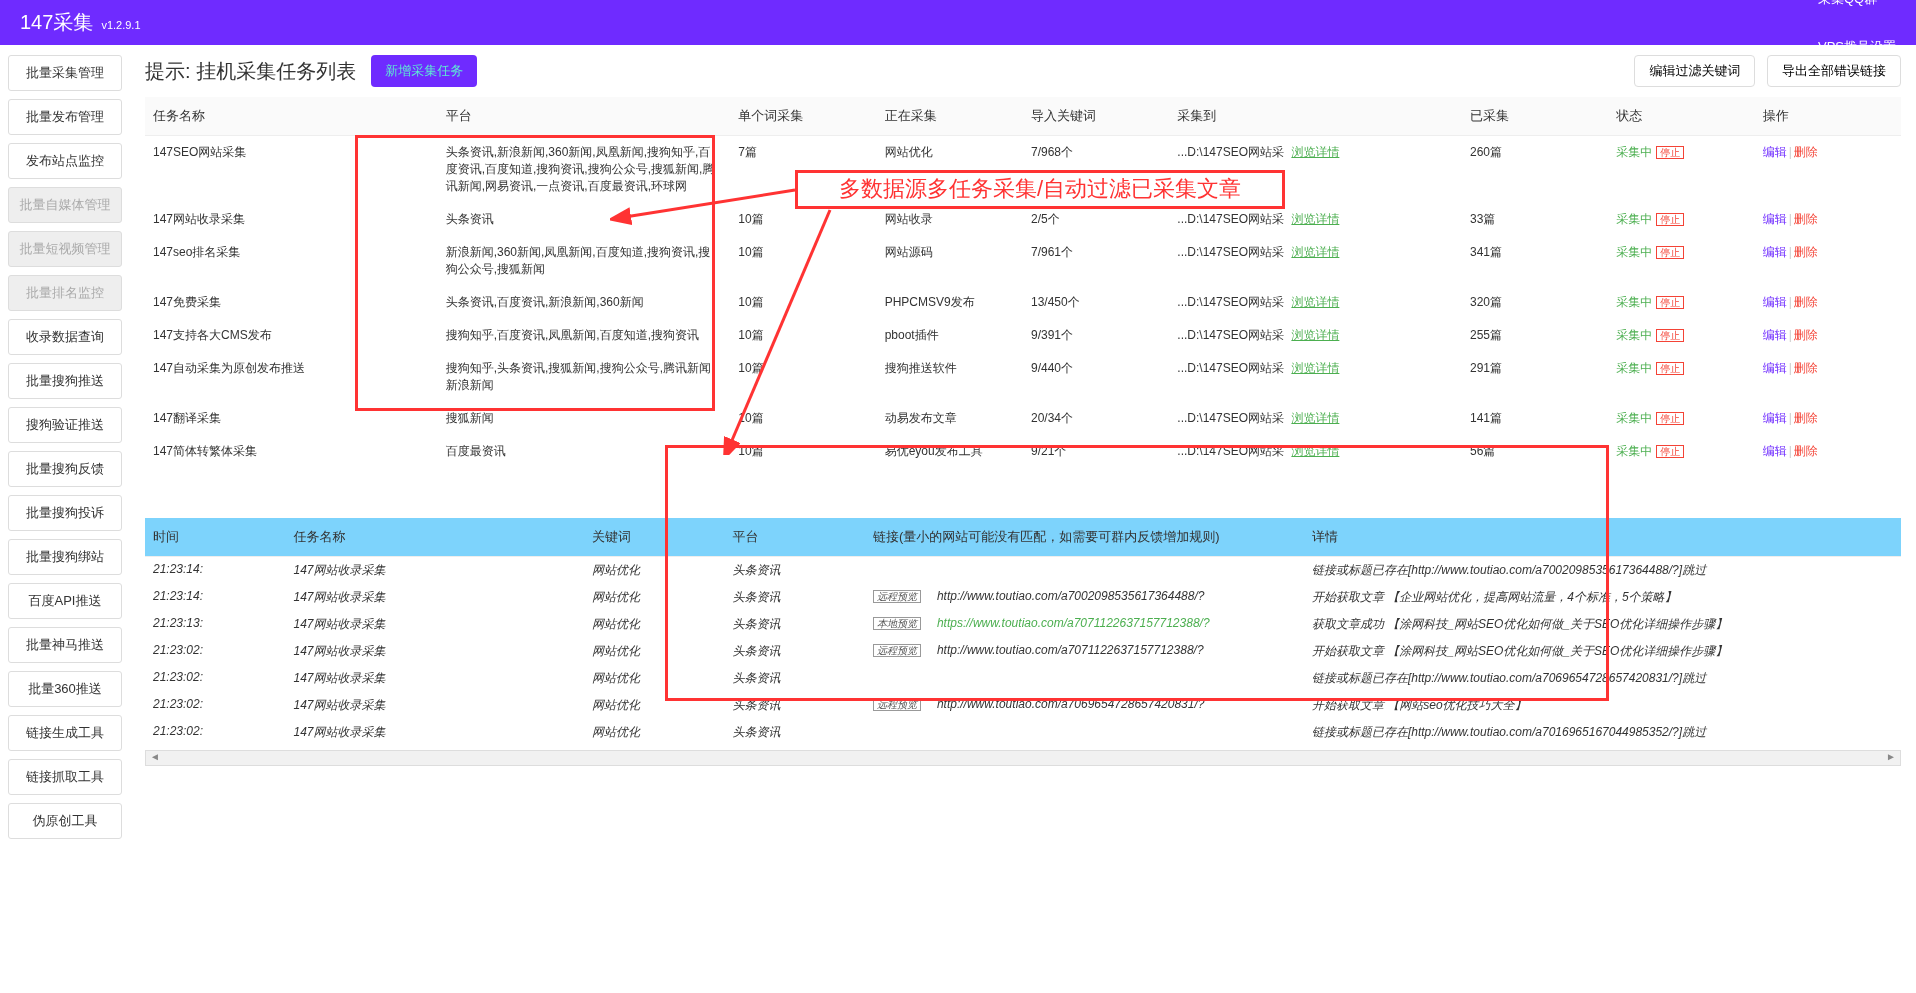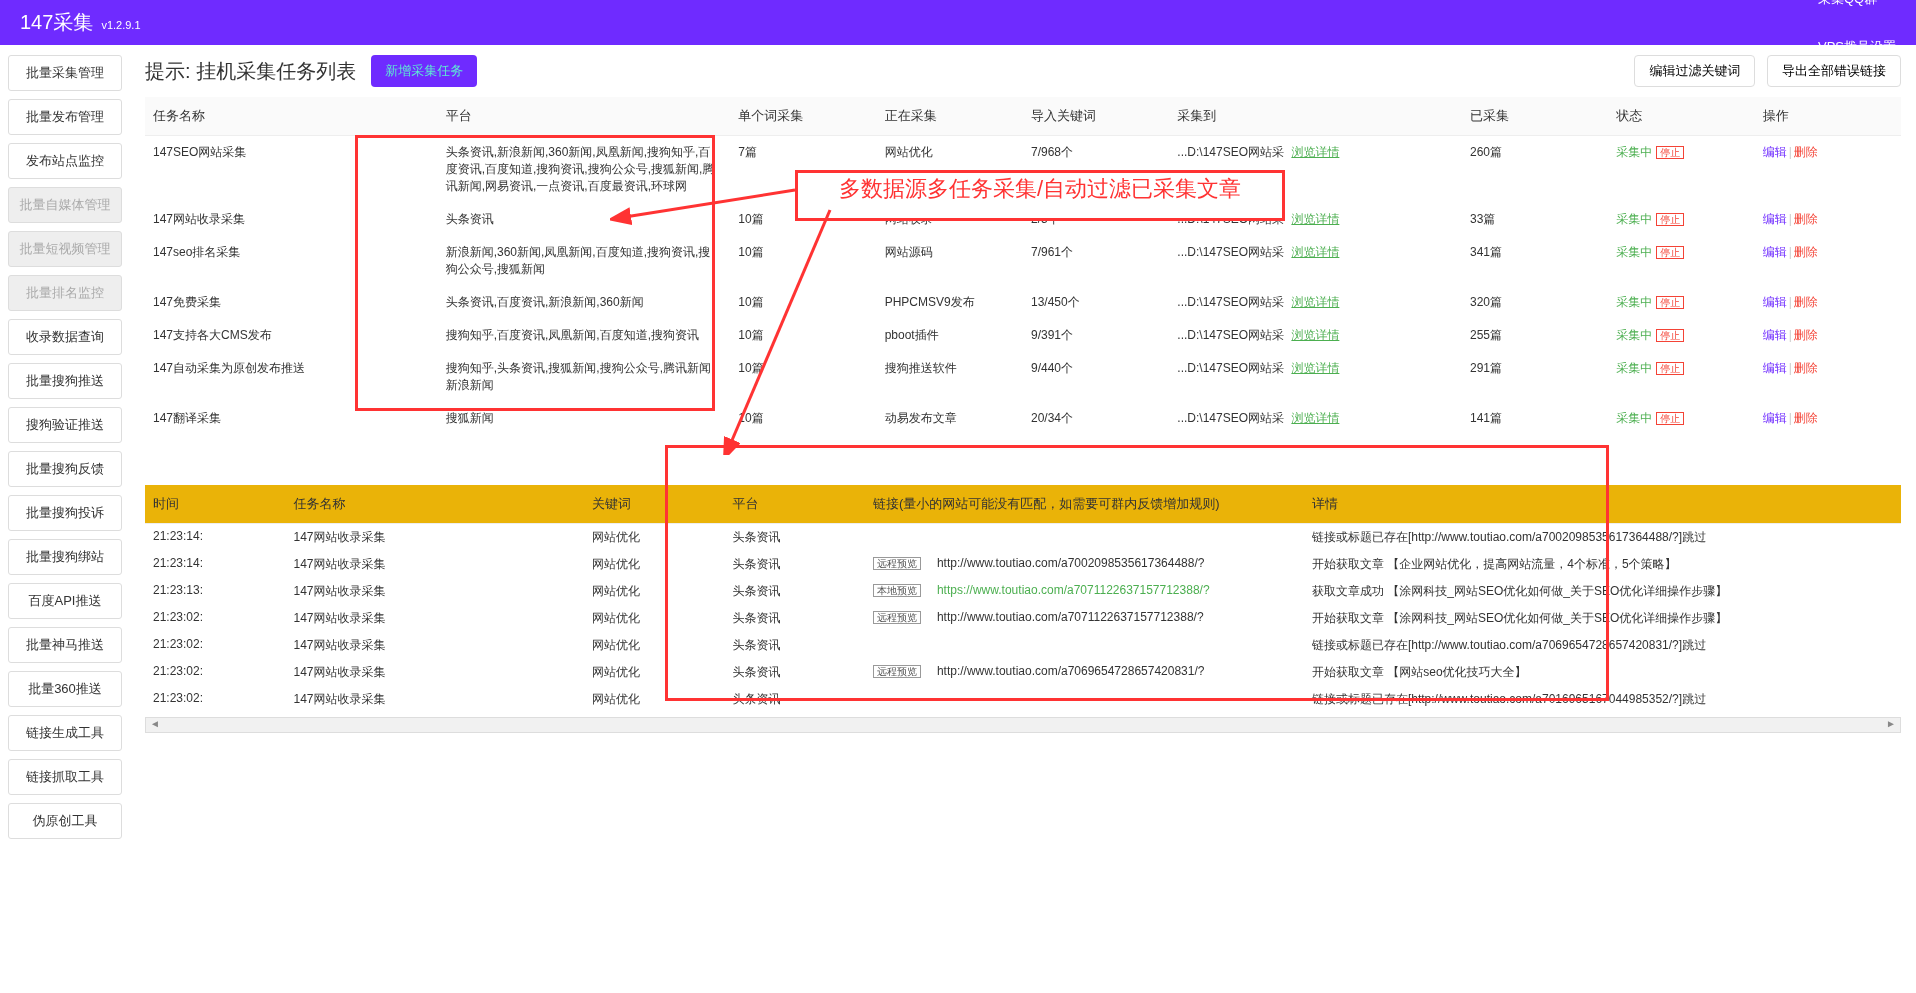--- a/index.html
+++ b/index.html
@@ -25,27 +25,27 @@
 td { padding: 10px 8px; font-size: 12px; vertical-align: top; word-break: break-all; border-bottom: 0; }
 .tasks-table td { border-bottom: 0; }
 .task-row td { padding-top: 8px; padding-bottom: 8px; }
 .link-green { color: #4caf50; text-decoration: underline; cursor: pointer; margin-left: 4px; }
 .status-green { color: #4caf50; }
 .stop-btn { border: 1px solid #f44336; color: #f44336; padding: 0px 3px; font-size: 10px; cursor: pointer; background: #fff; margin-left: 4px; }
 .op-link { color: #6f2bff; cursor: pointer; }
 .op-sep { color: #ccc; margin: 0 2px; }
 .op-del { color: #f44336; cursor: pointer; }
 .log-section { margin-top: 50px; }
-.log-table th { background: #eab308; }
-.log-table td { font-size: 12px; padding: 5px 8px; }
+.log-table th { background: #7dd3fc; }
+.log-table td { font-size: 12px; padding: 5px 8px; font-style: italic; }
 .remote-btn { border: 1px solid #999; color: #555; padding: 0 3px; font-size: 10px; margin-right: 16px; background: #fff; }
 .url-link { color: #333; }
 .url-link.green { color: #4caf50; }
 .annotation-box-top { position: absolute; top: 90px; left: 225px; width: 360px; height: 276px; border: 3px solid #f33; pointer-events: none; }
-.annotation-label { position: absolute; top: 125px; left: 665px; width: 490px; height: 51px; border: 3px solid #f33; pointer-events: none; background: #fff; color: #f33; font-size: 22px; text-align: center; line-height: 32px; font-weight: 500; }
+.annotation-label { position: absolute; top: 125px; left: 665px; width: 490px; height: 39px; border: 3px solid #f33; pointer-events: none; background: #fff; color: #f33; font-size: 22px; text-align: center; line-height: 32px; font-weight: 500; }
 .annotation-box-bottom { position: absolute; top: 400px; left: 535px; width: 944px; height: 256px; border: 3px solid #f33; pointer-events: none; }
 .arrow { position: absolute; pointer-events: none; }
 .scrollbar-h { height: 16px; background: #f1f1f1; border: 1px solid #ddd; margin-top: 4px; position: relative; }
 .scrollbar-h::before { content: '◄'; position: absolute; left: 4px; top: 0px; font-size: 10px; color: #888; }
 .scrollbar-h::after { content: '►'; position: absolute; right: 4px; top: 0px; font-size: 10px; color: #888; }
 </style>
 </head>
 <body>
 
 <div class="header">
@@ -192,20 +192,31 @@
             <td>147翻译采集</td>
             <td>搜狐新闻</td>
             <td>10篇</td>
             <td>动易发布文章</td>
             <td>20/34个</td>
             <td>...D:\147SEO网站采 <span class="link-green">浏览详情</span></td>
             <td>141篇</td>
             <td><span class="status-green">采集中</span><span class="stop-btn">停止</span></td>
             <td><span class="op-link">编辑</span><span class="op-sep">|</span><span class="op-del">删除</span></td>
           </tr>
+          <tr class="task-row">
+            <td>147简体转繁体采集</td>
+            <td>百度最资讯</td>
+            <td>10篇</td>
+            <td>易优eyou发布工具</td>
+            <td>9/21个</td>
+            <td>...D:\147SEO网站采 <span class="link-green">浏览详情</span></td>
+            <td>56篇</td>
+            <td><span class="status-green">采集中</span><span class="stop-btn">停止</span></td>
+            <td><span class="op-link">编辑</span><span class="op-sep">|</span><span class="op-del">删除</span></td>
+          </tr>
         </tbody>
     </table>
 
     <div class="log-section">
       <table class="log-table">
         <colgroup>
           <col style="width:8%">
             <col style="width:17%">
             <col style="width:8%">
             <col style="width:8%">

